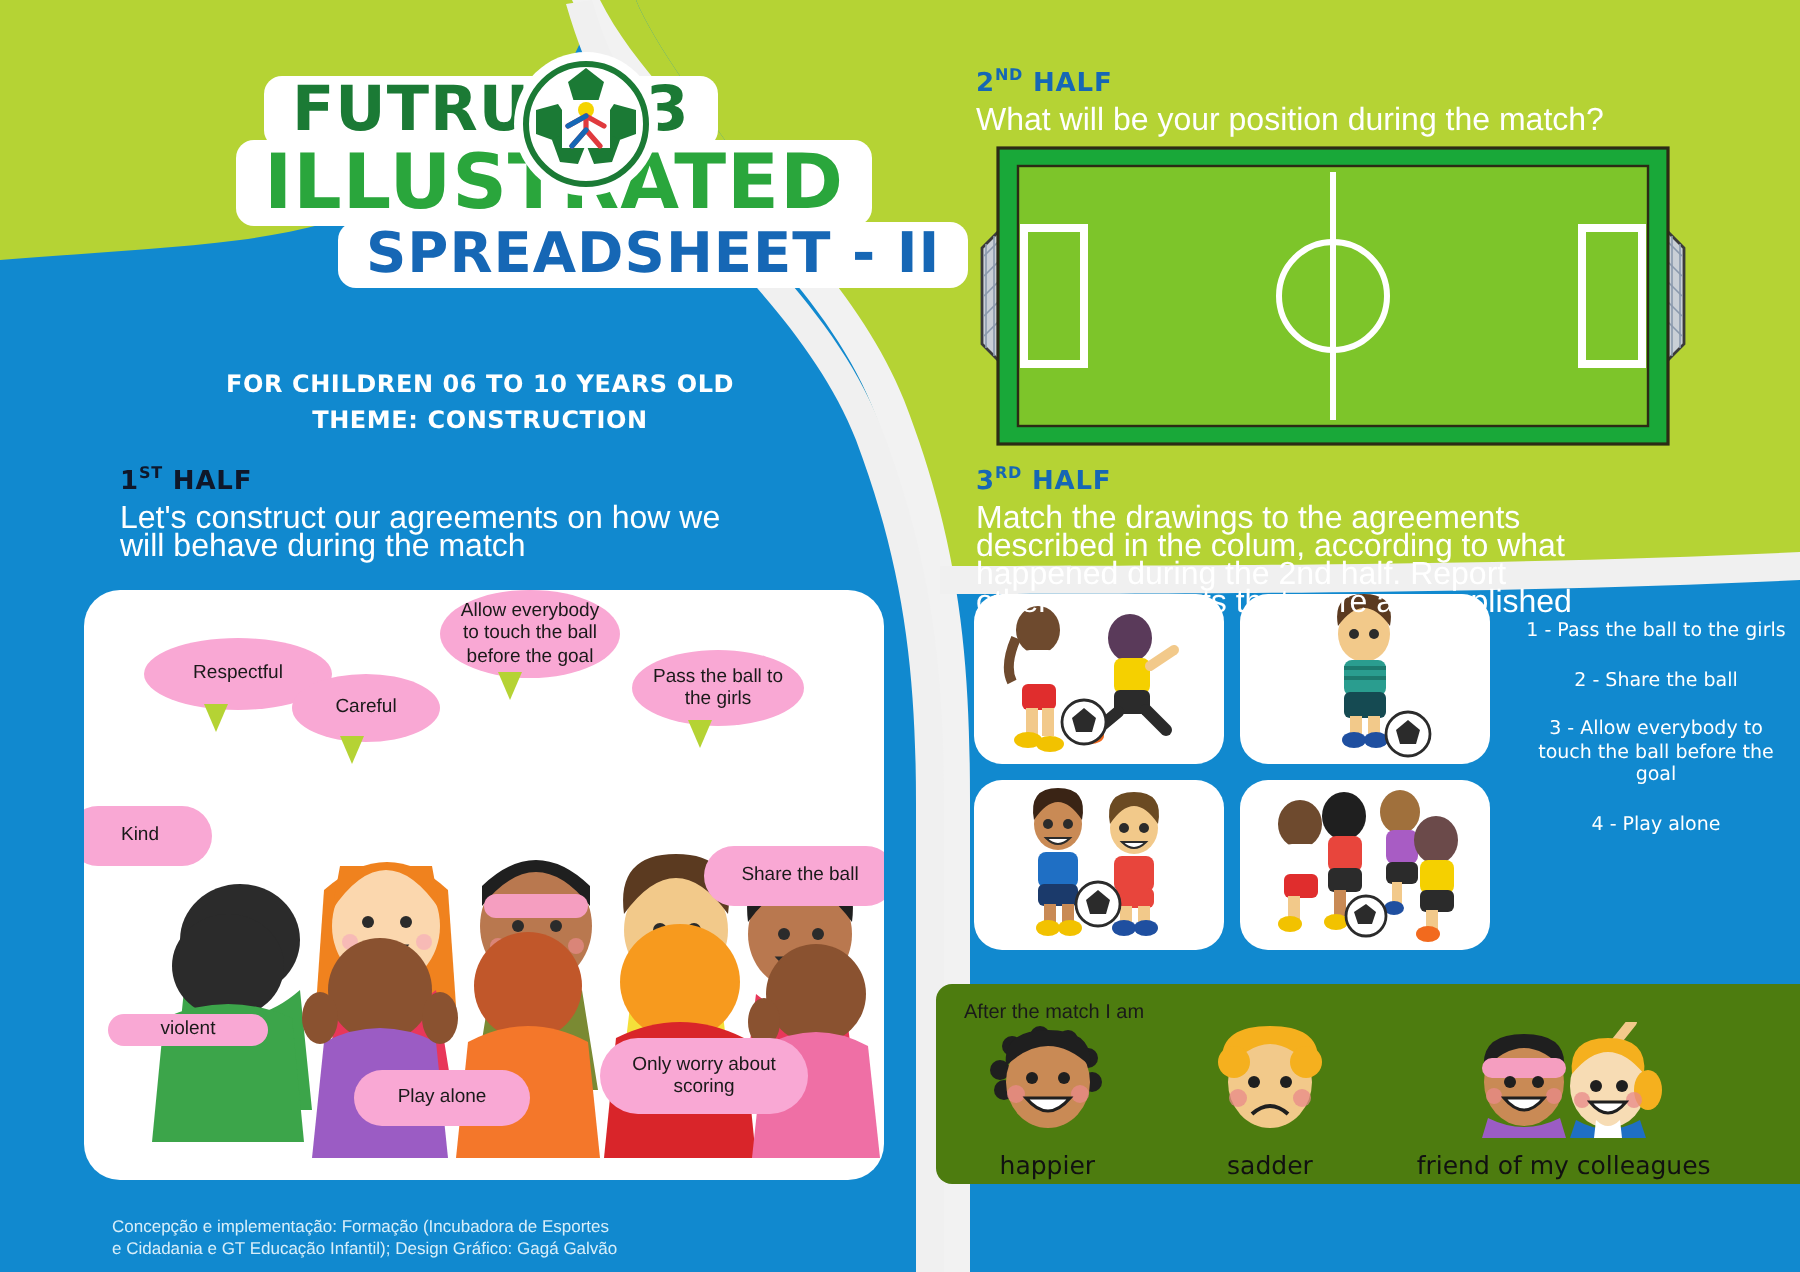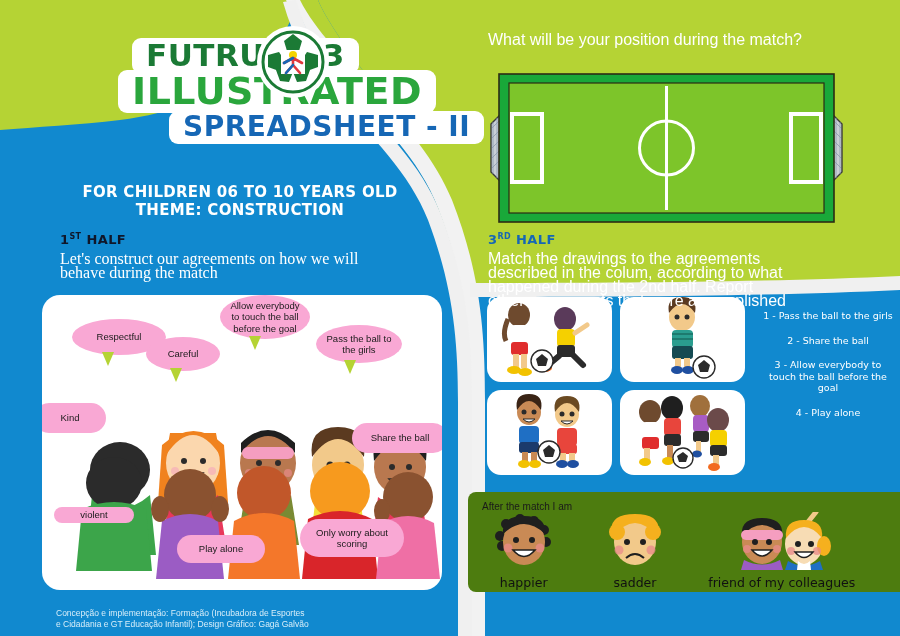--- a/index.html
+++ b/index.html
@@ -61,42 +61,42 @@
   
   .logo {
     position: absolute; left: 256px; top: 25px;
     width: 74px; height: 74px; z-index: 7;
   }
 
   .subtitle {
     position: absolute; left: 60px; top: 183px;
     width: 360px; text-align: center;
     color: #ffffff; font-weight: bold;
-    font-size: 15px; line-height: 18px;
+    font-size: 12px; line-height: 18px;
     letter-spacing: 0.3px;
     z-index: 6;
     font-family: "DejaVu Sans", sans-serif;
   }
 
   
   .sec-head {
     position: absolute; z-index: 6;
   }
   .sec-title {
     font-weight: bold; font-size: 13px;
     letter-spacing: 0.4px; margin-bottom: 5px;
     font-family: "DejaVu Sans", sans-serif;
   }
   .sec-title sup { font-size: 8px; }
   .sec-desc {
     font-size: 16px; line-height: 14px;
   }
   #sec1 { left: 60px; top: 232px; width: 320px; }
   #sec1 .sec-title { color: #0f172a; }
-  #sec1 .sec-desc  { color: #ffffff; font-family: Liberation Serif, serif; }
+  #sec1 .sec-desc  { color: #ffffff; }
   #sec2 { left: 488px; top: 33px; width: 370px; }
   #sec2 .sec-title { color: #1667b5; }
   #sec2 .sec-desc  { color: #ffffff; }
   #sec3 { left: 488px; top: 232px; width: 300px; }
   #sec3 .sec-title { color: #1667b5; }
   #sec3 .sec-desc  { color: #ffffff; }
 
   
   .kids-card {
     position: absolute; left: 42px; top: 295px;
@@ -257,20 +257,24 @@
 
   <div class="sec-head" id="sec1">
     <div class="sec-title">
       <span>1</span><sup>ST</sup>
       <span>HALF</span>
     </div>
     <div class="sec-desc">Let's construct our agreements on how we will behave during the match</div>
   </div>
 
   <div class="sec-head" id="sec2">
+    <div class="sec-title">
+      <span>2</span><sup>ND</sup>
+      <span>HALF</span>
+    </div>
     <div class="sec-desc">What will be your position during the match?</div>
   </div>
 
   <div class="sec-head" id="sec3">
     <div class="sec-title">
       <span>3</span><sup>RD</sup>
       <span>HALF</span>
     </div>
     <div class="sec-desc">Match the drawings to the agreements described in the colum, according to what happened during the 2nd half. Report other agreements that were accomplished</div>
   </div>

